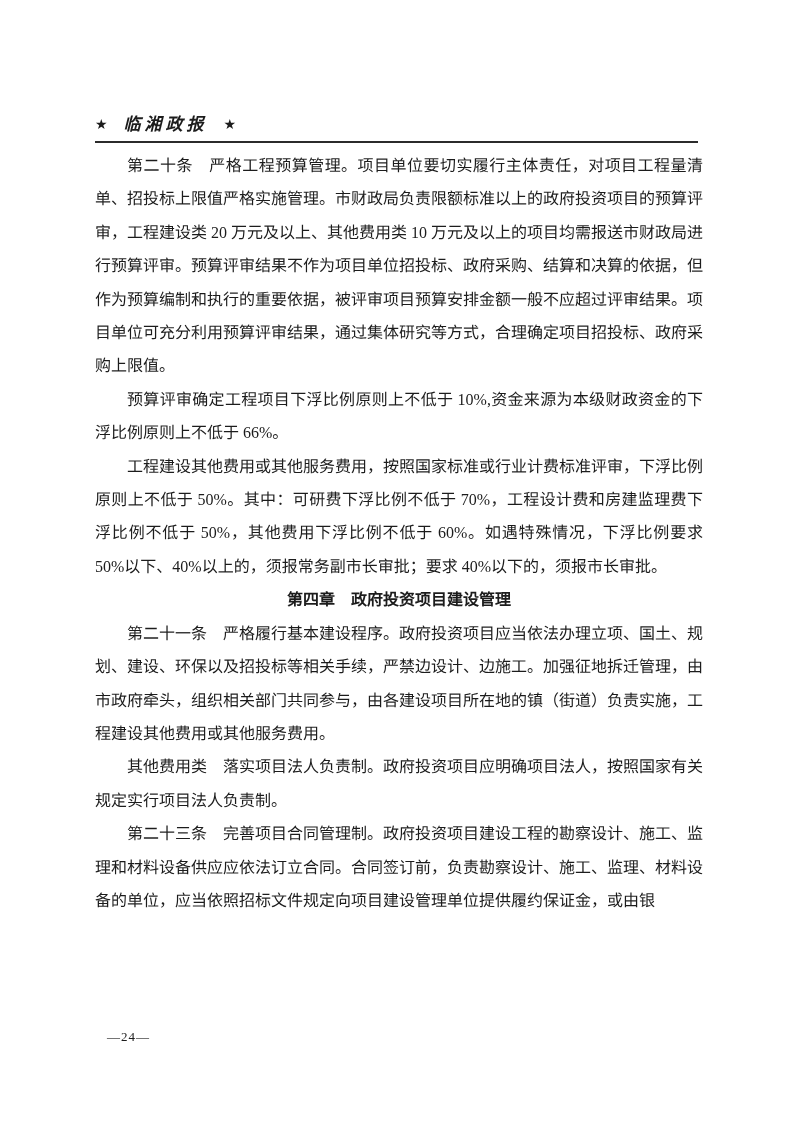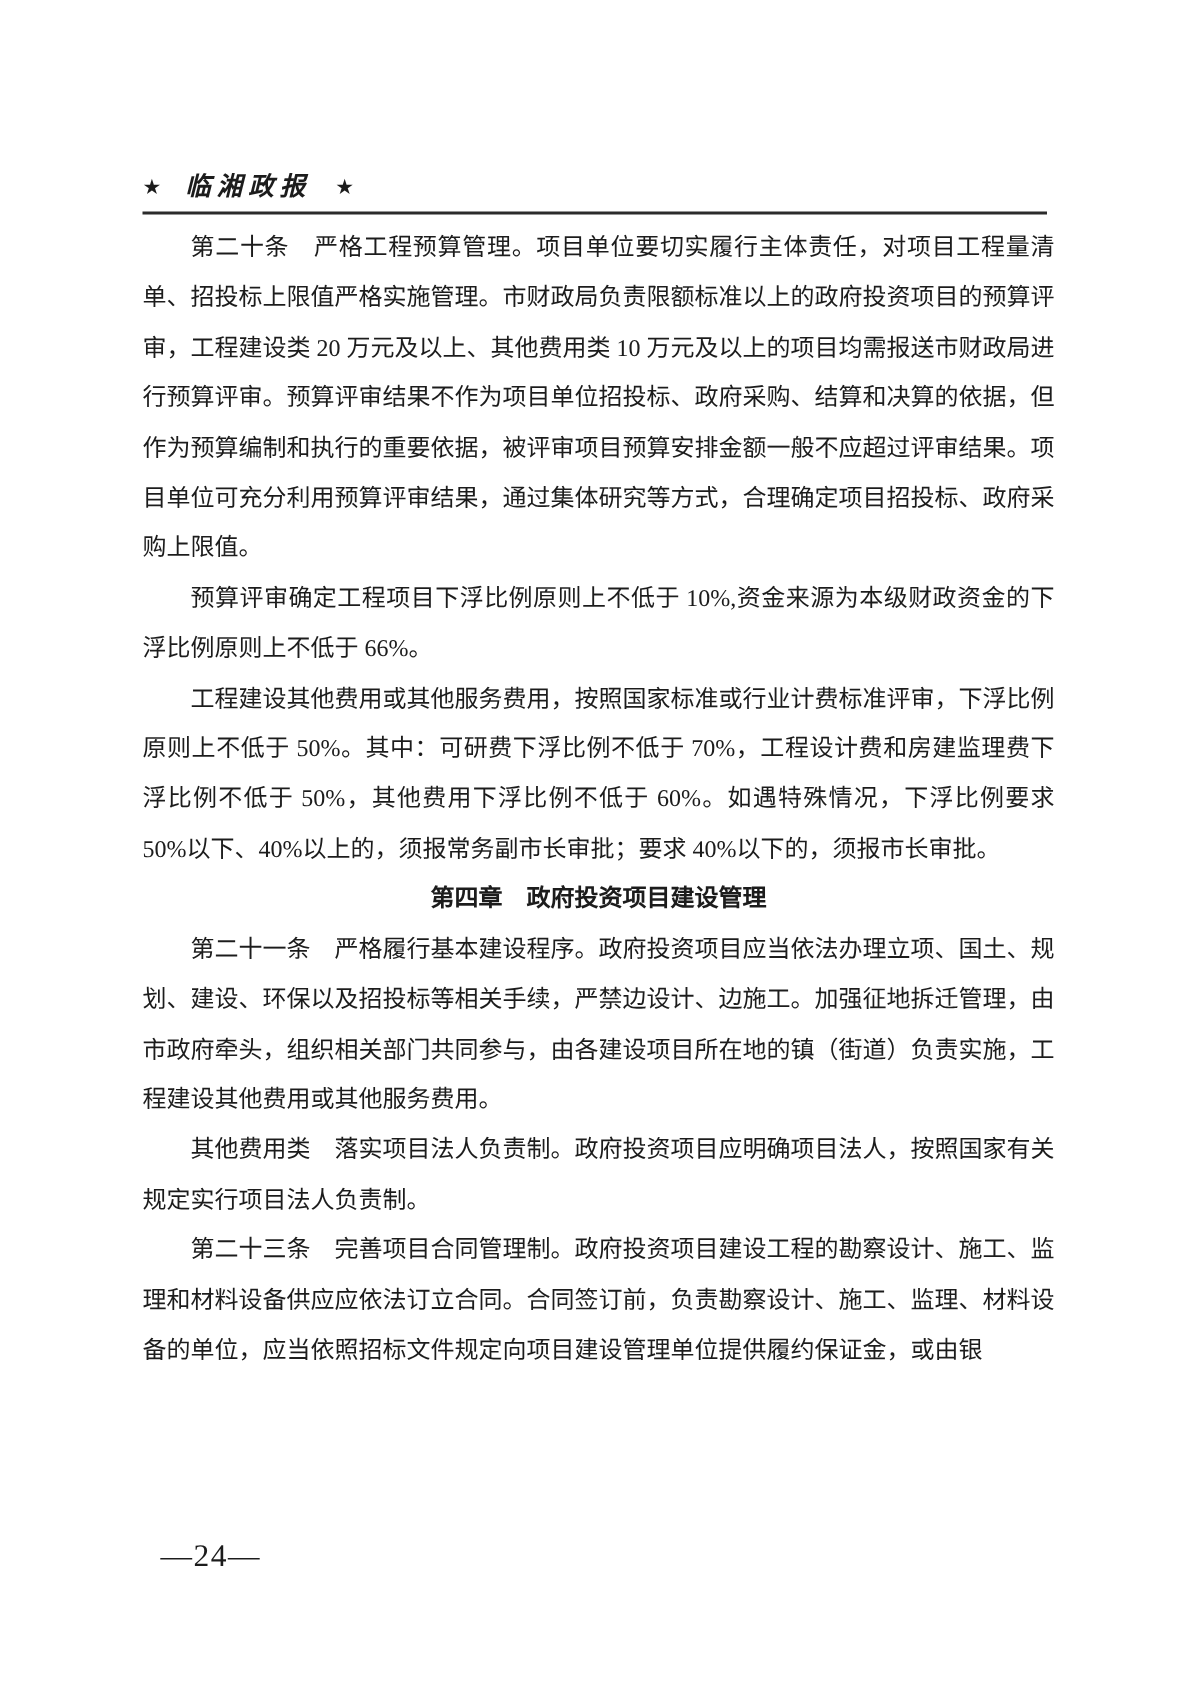--- a/index.html
+++ b/index.html
@@ -58,21 +58,21 @@
     font-size: 16px;
     font-weight: bold;
     line-height: 33.4px;
     text-align: center;
     text-indent: 0;
   }
   .page-footer {
     position: absolute;
     left: 107px;
     top: 1026px;
-    font-size: 21px;
+    font-size: 13px;
     line-height: 22px;
     letter-spacing: 1px;
   }
 </style>
 </head>
 <body>
 
 <div class="page">
 
   <div class="masthead">

